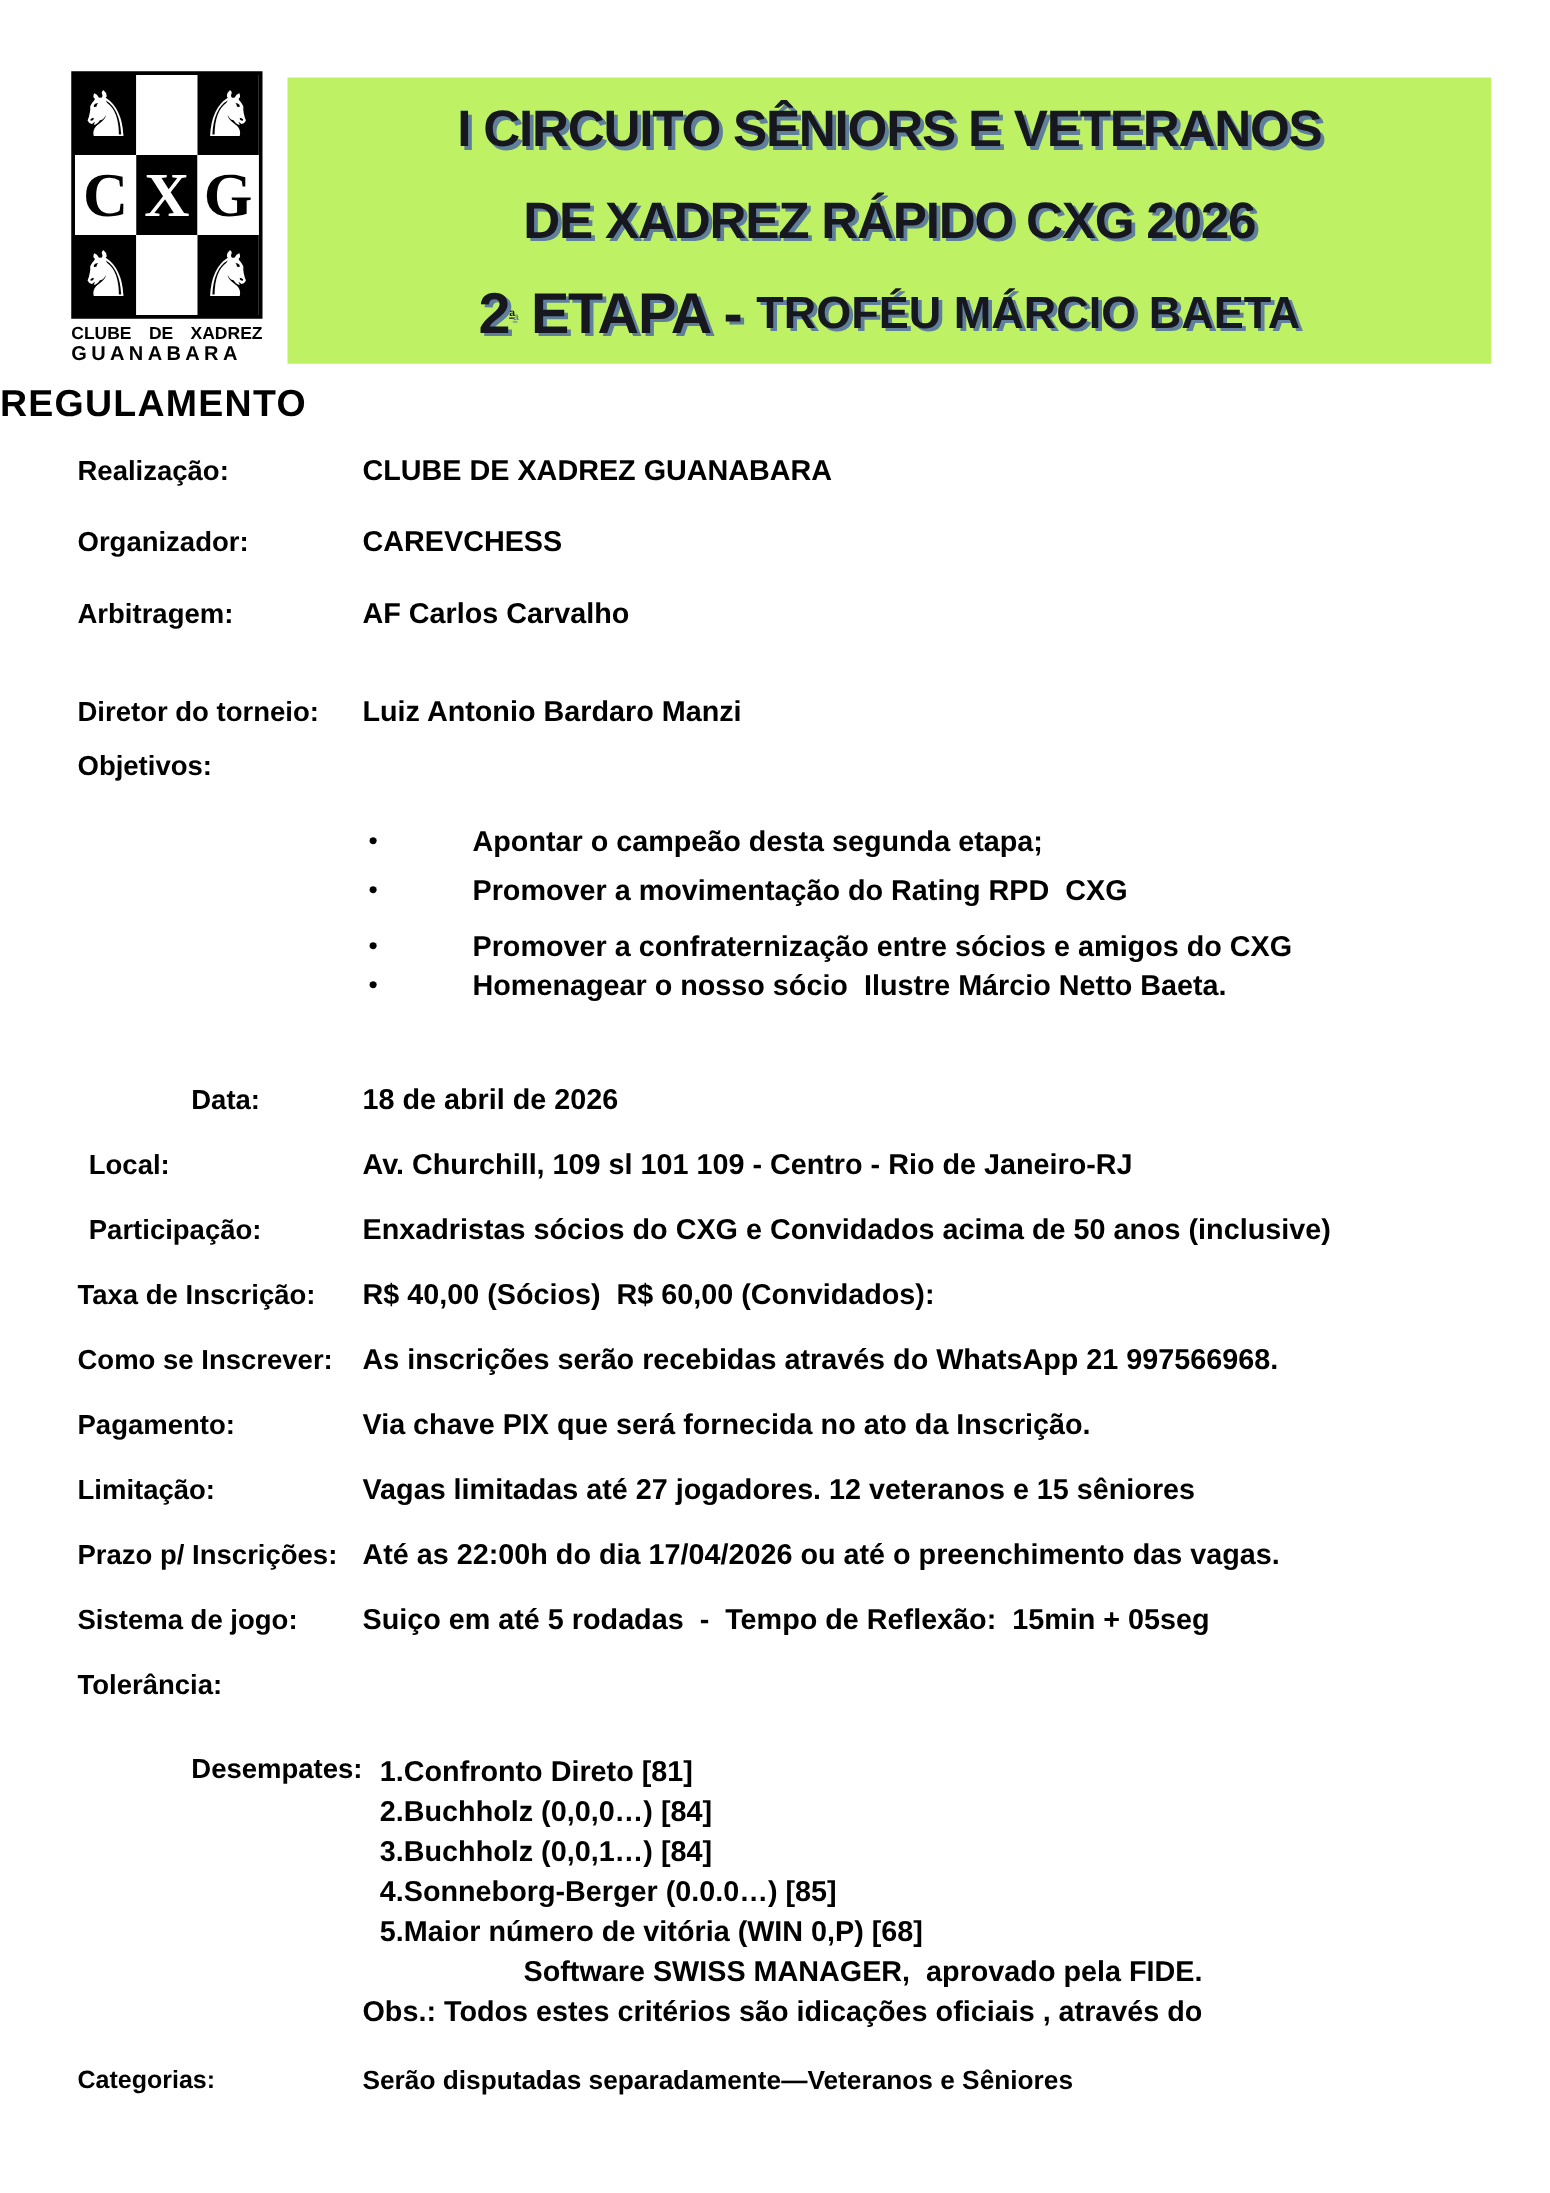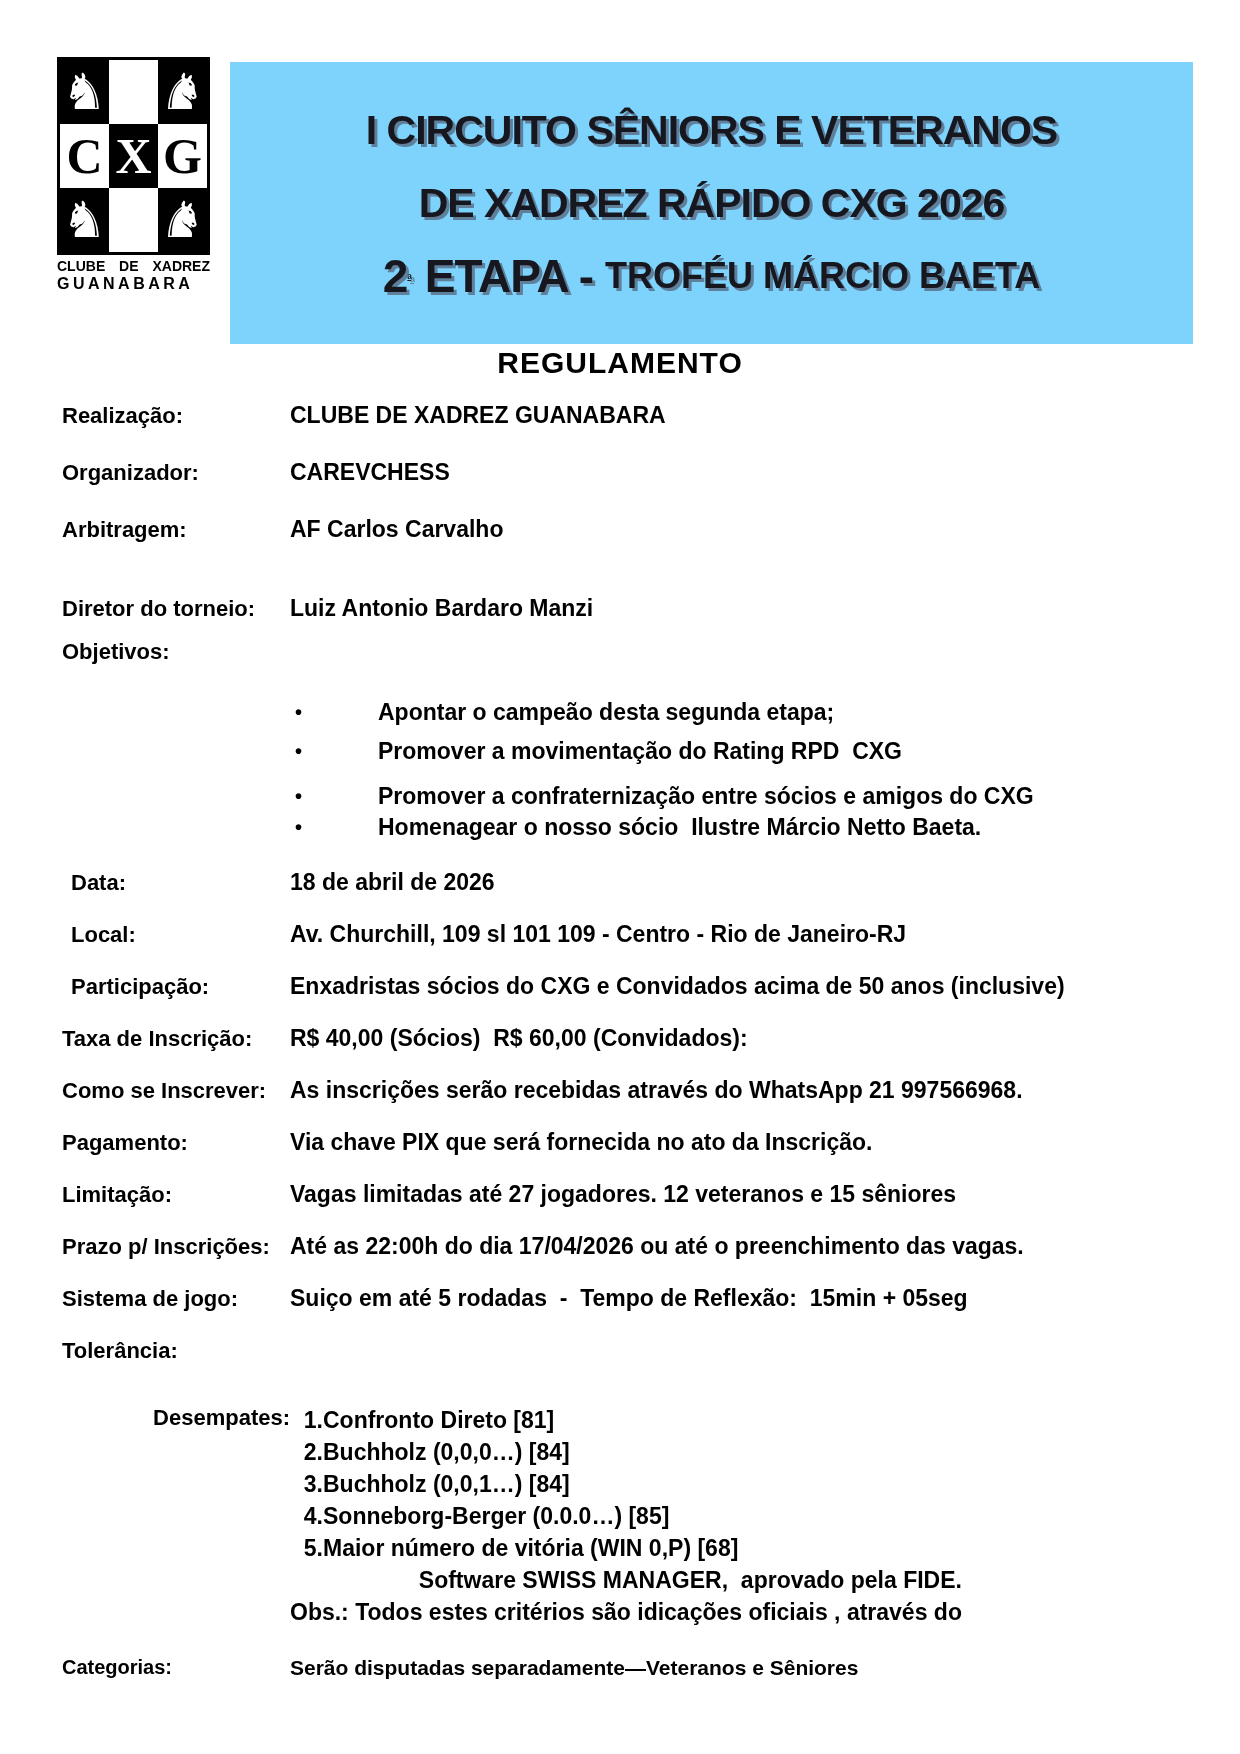--- a/index.html
+++ b/index.html
@@ -29,41 +29,41 @@
   .cell.black { background:#000; color:#fff; }
   .cell.white { background:#fff; color:#000; }
   .knight { font-family:"DejaVu Sans", sans-serif; font-size:50px; line-height:1; color:#fff; }
   .knight.mirror { transform:scaleX(-1); }
   .logo-letter { font-family:"Liberation Serif", serif; font-size:50px; line-height:1; font-weight:600; }
   .logo-club-line1 { display:flex; justify-content:space-between; margin-top:3px; font-size:14px; letter-spacing:0; }
   .logo-club-line2 { margin-top:1px; font-size:16px; letter-spacing:3.5px; white-space:nowrap; }
 
   .title-box {
     margin-left:20px; margin-top:5px;
-    width:963px; height:282px;
-    background:#7dd3fc;
+    width:963px; height:229px;
+    background:#bef264;
     display:flex; flex-direction:column; justify-content:center;text-align:right;
   }
   .title-line {
     display:flex; align-items:center; justify-content:center;
     height:73px;
     color:#17171f;
     letter-spacing:-1px;
     text-shadow:3px 3px 0 #5f7f9b;
     white-space:pre;
   }
   .title-line-1, .title-line-2 { font-size:41px; }
   .t3-big { font-size:46px; }
   .t3-small { font-size:36px; letter-spacing:0; }
   .ord { font-size:0.52em; vertical-align:super; text-decoration:underline; margin-right:2px; }
 
   
   .doc-heading {
-    margin-top:2px;
-    text-align:center;
+    margin-top:14px;
+    text-align:left;
     font-size:30px;
     letter-spacing:1px;
   }
 
   
   .content { padding-left:62px; padding-right:19px; }
   .row { display:flex; align-items:flex-start; line-height:27px; }
   .label { width:228px; flex:0 0 228px; font-size:22px; white-space:pre; }
   .row.indent .label { padding-left:9px; }
   .value { font-size:23px; white-space:pre-wrap; }
@@ -75,21 +75,21 @@
   .r4 { margin-top:16px; }
 
   .bullets { margin-top:34px; }
   .bullet-row { display:flex; padding-left:233px; line-height:27px; font-size:23px; }
   .bullet-glyph { width:83px; flex:0 0 83px; font-size:20px; }
   .bullet-text { white-space:pre-wrap; }
   .b2 { margin-top:12px; }
   .b3 { margin-top:18px; }
   .b4 { margin-top:4px; }
 
-  .r5 { margin-top:28px; }
+  .r5 { margin-top:64px;text-align:center; }
   .rgap { margin-top:25px; }
 
   .desempates { margin-top:40px;text-align:right; }
   .tb-item { display:flex; line-height:32px; font-size:23px; }
   .tb-num { width:33px; flex:0 0 33px; }
   .tb-text { white-space:pre-wrap; }
   .tb-obs { line-height:32px; font-size:23px; white-space:pre-wrap; }
 
   .categorias { margin-top:26px; }
   .categorias .label { font-size:20px; }

